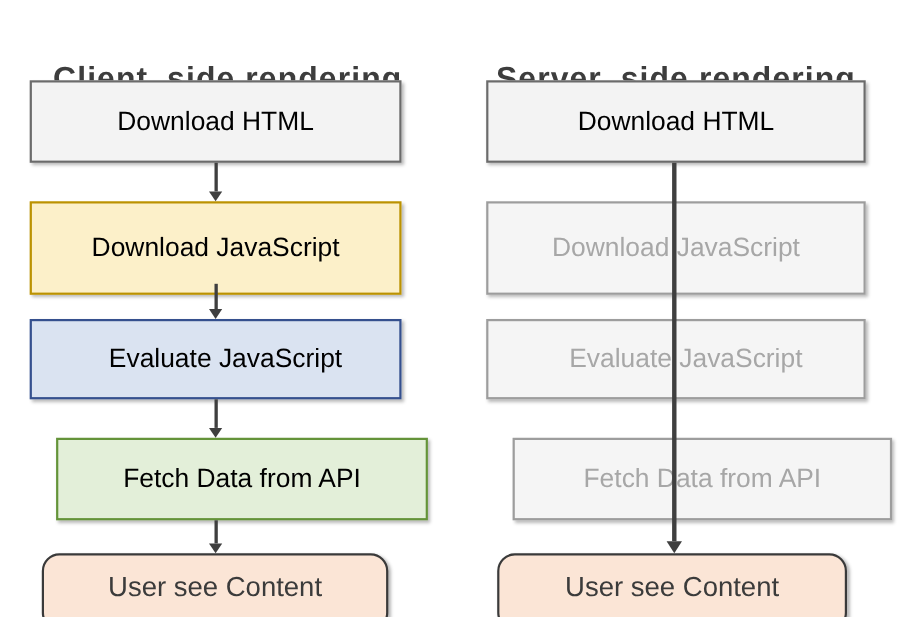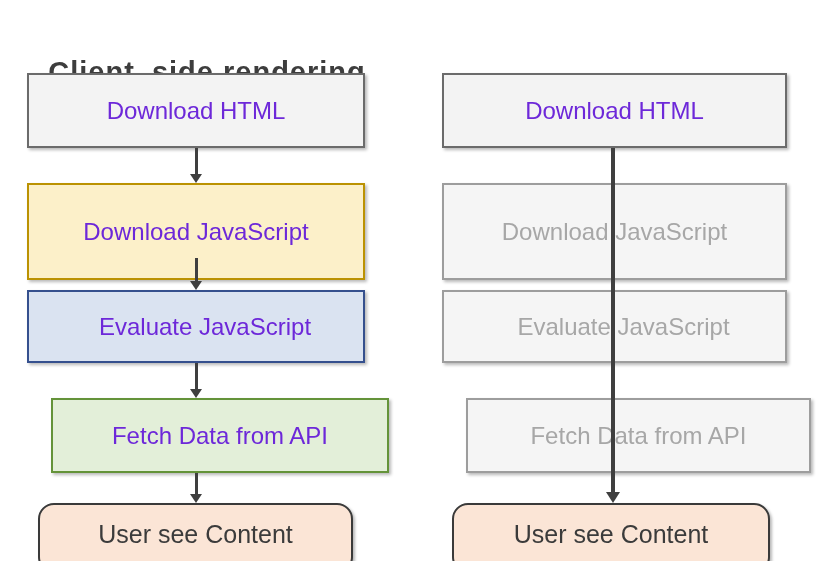--- a/index.html
+++ b/index.html
@@ -10,27 +10,27 @@
   .col-title{
     position:absolute;top:4px;height:40px;line-height:40px;
     font-size:29px;font-weight:700;letter-spacing:1px;
     color:#3d3d3d;text-align:center;white-space:nowrap;margin-top:48px;
   }
   .title-client{left:27px;width:360px;}
   .title-server{left:442px;width:345px;}
   .box{
     position:absolute;box-sizing:border-box;border:2px solid #6b6b6b;
     display:flex;align-items:center;justify-content:center;
-    font-size:24px;color:#6d28d9;background:#f3f3f3;
+    font-size:24px;color:#000000;background:#f3f3f3;
     box-shadow:2px 2px 3px rgba(0,0,0,0.28);
   }
   .client-x{left:27px;width:338px;}
   .server-x{left:442px;width:345px;}
   .row1{top:73px;height:75px;}
-  .row2{top:183px;height:97px;}
+  .row2{top:183px;height:85px;}
   .row3{top:290px;height:73px;padding-left:18px;}
   .row4{top:398px;height:75px;margin-left:24px;}
   .rounded{
     top:503px;height:70px;border-radius:16px;
     align-items:flex-start;padding-top:15px;font-size:25px;
   }
   .client-rounded{left:38px;width:315px;}
   .server-rounded{left:452px;width:318px;}
   .yellow{background:#fcf0c9;border-color:#bb9202;}
   .blue{background:#dae3f1;border-color:#35508e;}
@@ -47,20 +47,21 @@
     border-left:7px solid transparent;border-right:7px solid transparent;
     border-top:11px solid #3f3f3f;
   }
 </style>
 </head>
 <body>
 
 <div class="canvas">
 
   <div class="col-title title-client">Client_side rendering</div>
+  <div class="col-title title-server">Server_side rendering</div>
 
   <div class="box client-x row1">
     <span>Download HTML</span>
   </div>
   <div class="box client-x row2 yellow">
     <span>Download JavaScript</span>
   </div>
   <div class="box client-x row3 blue">
     <span>Evaluate JavaScript</span>
   </div>

